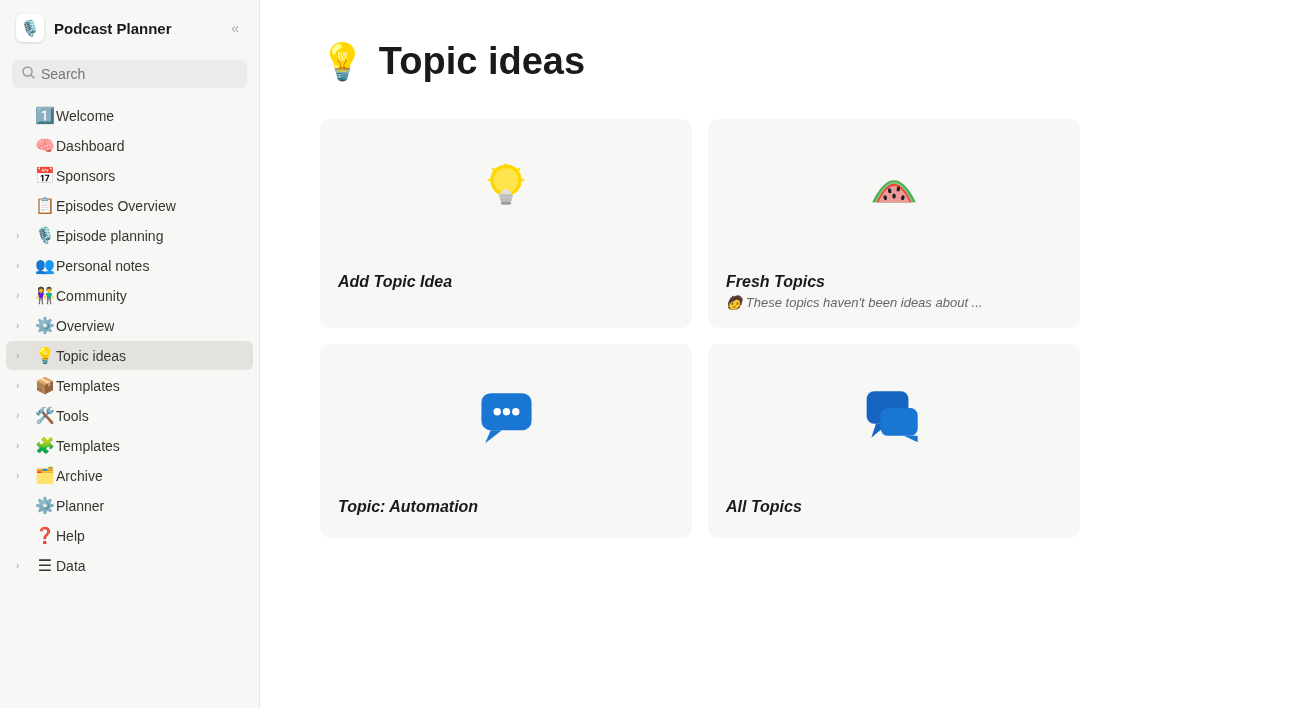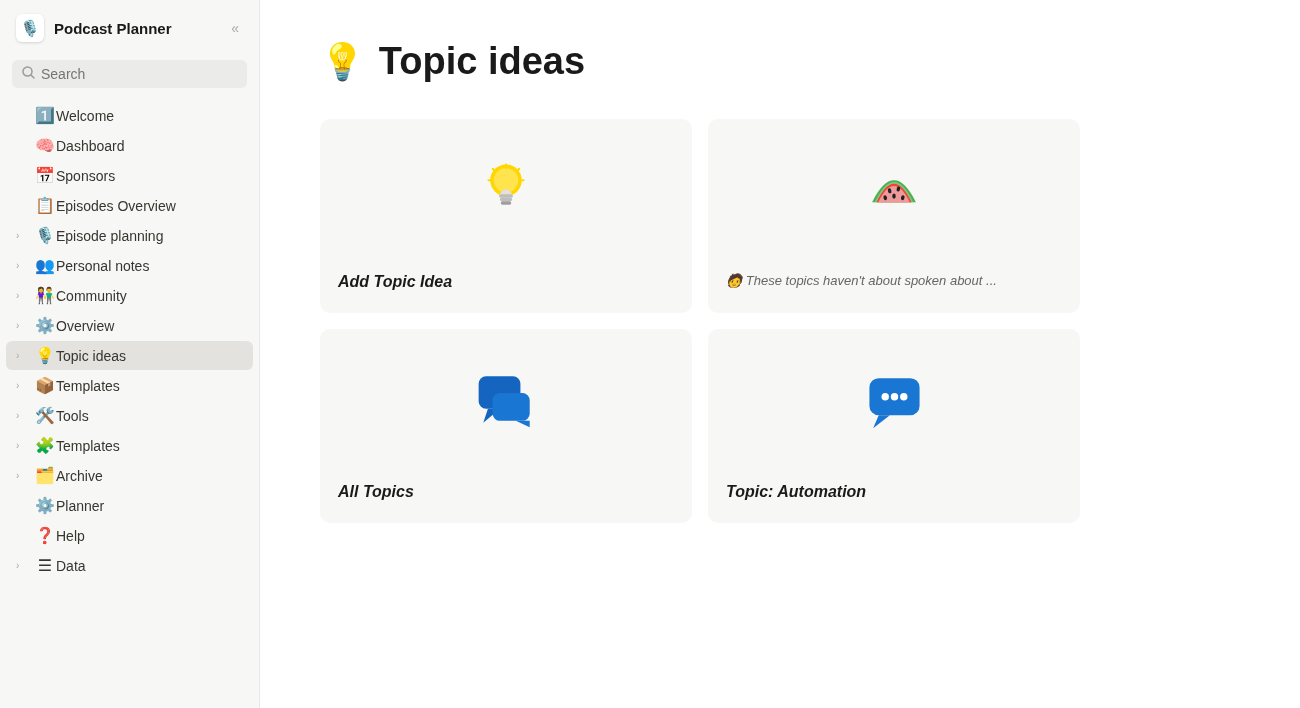--- a/index.html
+++ b/index.html
@@ -344,45 +344,46 @@
     <path d="M22 55 Q40 18 58 55 Z" fill="#EF9A9A"></path>
 
     <ellipse cx="35" cy="42" rx="2" ry="3" fill="#212121" transform="rotate(-10 35 42)"></ellipse>
     <ellipse cx="45" cy="40" rx="2" ry="3" fill="#212121" transform="rotate(10 45 40)"></ellipse>
     <ellipse cx="40" cy="48" rx="2" ry="3" fill="#212121"></ellipse>
     <ellipse cx="30" cy="50" rx="2" ry="3" fill="#212121" transform="rotate(-15 30 50)"></ellipse>
     <ellipse cx="50" cy="50" rx="2" ry="3" fill="#212121" transform="rotate(15 50 50)"></ellipse>
   </svg>
         </div>
         <div class="card-body">
-          <div class="card-desc">🧑 These topics haven't about spoken about ...</div>
+          <div class="card-title">Fresh Topics</div>
+          <div class="card-desc">🧑 These topics haven't been ideas about ...</div>
+        </div>
+      </div>
+      <div class="card">
+        <div class="card-icon-area">
+          <svg class="bubble-blue-svg" viewBox="0 0 70 70" fill="none" xmlns="http://www.w3.org/2000/svg">
+    <rect x="8" y="12" width="54" height="40" rx="10" fill="#1976D2"></rect>
+    <polygon points="18,52 12,66 30,52" fill="#1976D2"></polygon>
+
+    <circle cx="25" cy="32" r="4" fill="white"></circle>
+    <circle cx="35" cy="32" r="4" fill="white"></circle>
+    <circle cx="45" cy="32" r="4" fill="white"></circle>
+  </svg>
+        </div>
+        <div class="card-body">
+          <div class="card-title">Topic: Automation</div>
         </div>
       </div>
       <div class="card">
         <div class="card-icon-area">
           <svg class="chat-blue-svg" viewBox="0 0 70 70" fill="none" xmlns="http://www.w3.org/2000/svg">
     <rect x="5" y="10" width="45" height="35" rx="8" fill="#1565C0"></rect>
     <polygon points="15,45 10,60 28,45" fill="#1565C0"></polygon>
     <rect x="20" y="28" width="40" height="30" rx="8" fill="#1976D2"></rect>
     <polygon points="45,58 60,65 60,58" fill="#1976D2"></polygon>
   </svg>
         </div>
         <div class="card-body">
           <div class="card-title">All Topics</div>
         </div>
       </div>
-      <div class="card">
-        <div class="card-icon-area">
-          <svg class="bubble-blue-svg" viewBox="0 0 70 70" fill="none" xmlns="http://www.w3.org/2000/svg">
-    <rect x="8" y="12" width="54" height="40" rx="10" fill="#1976D2"></rect>
-    <polygon points="18,52 12,66 30,52" fill="#1976D2"></polygon>
-
-    <circle cx="25" cy="32" r="4" fill="white"></circle>
-    <circle cx="35" cy="32" r="4" fill="white"></circle>
-    <circle cx="45" cy="32" r="4" fill="white"></circle>
-  </svg>
-        </div>
-        <div class="card-body">
-          <div class="card-title">Topic: Automation</div>
-        </div>
-      </div>
     </div>
 </div>
 
 </body></html>

